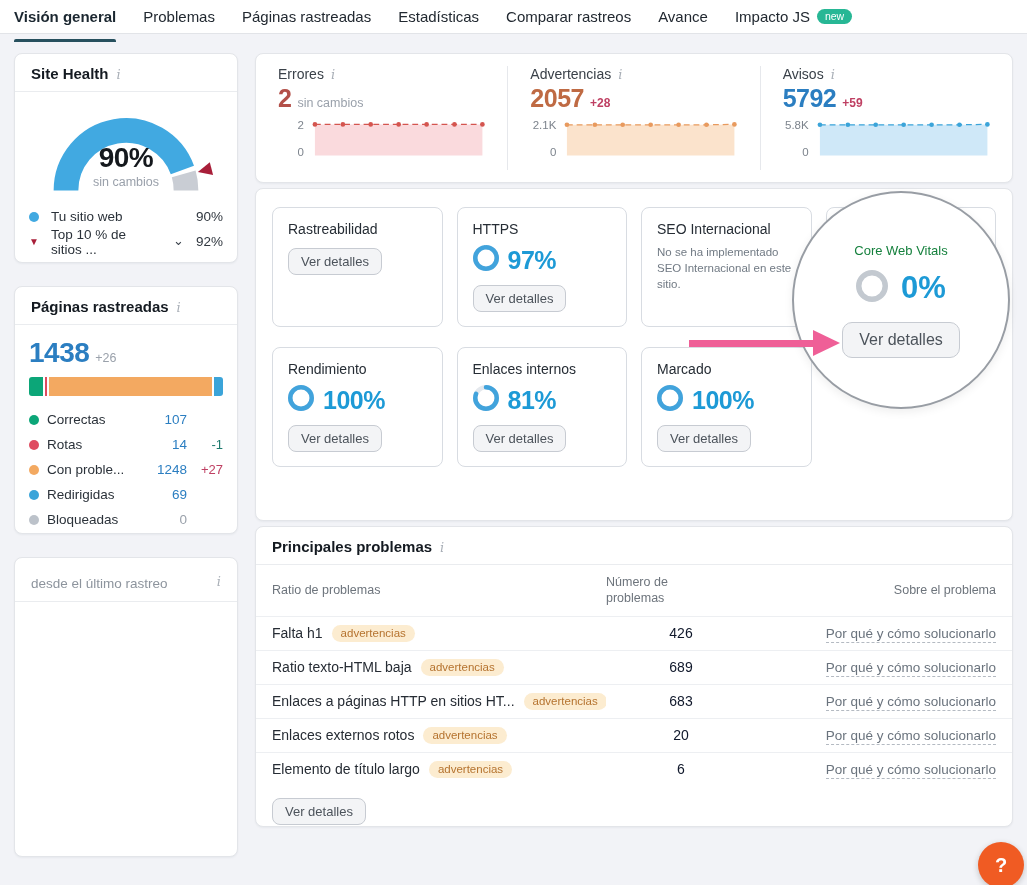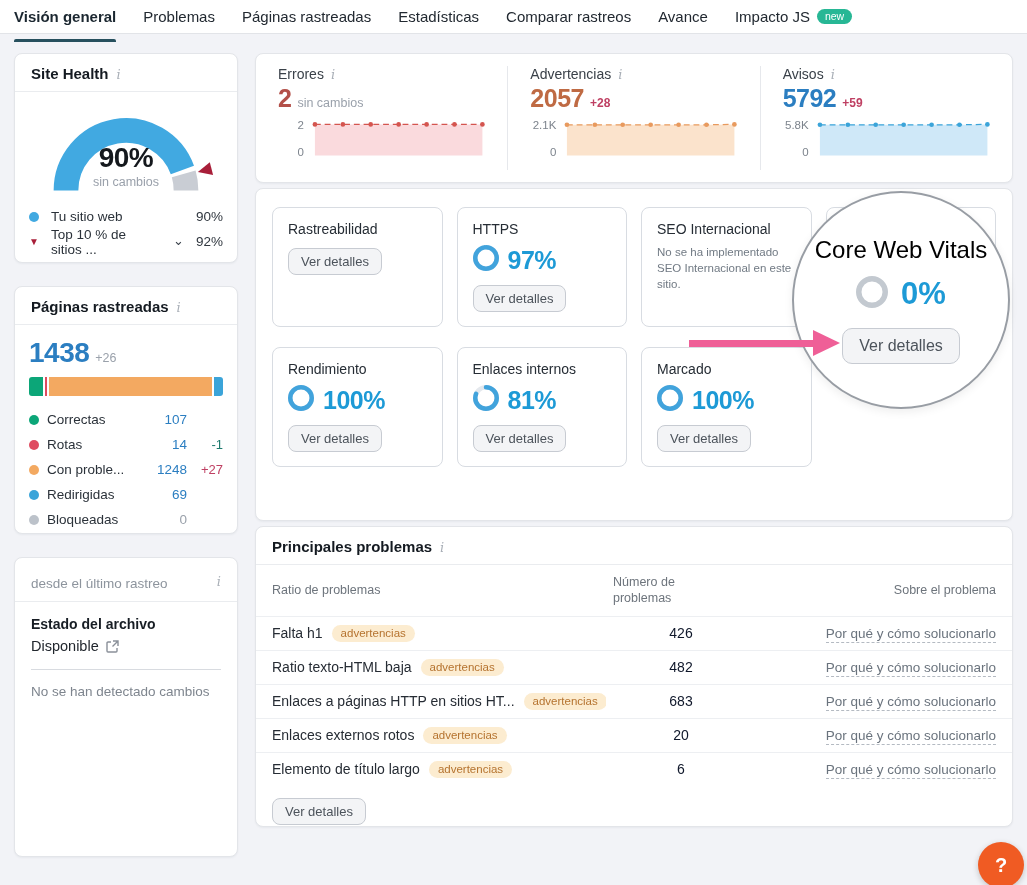--- a/index.html
+++ b/index.html
@@ -83,32 +83,32 @@
   .t-card{border:1px solid #d8dce2;border-radius:8px;padding:13px 15px;height:120px;box-sizing:border-box;background:#fff;}
   .t-label{font-size:14px;color:#262d35;}
   .t-note{font-size:11.5px;color:#717a84;line-height:1.4;margin-top:7px;}
   .t-score-row{display:flex;align-items:center;gap:9px;margin-top:9px;height:28px;}
   .t-score{font-size:25px;font-weight:bold;color:#1d9ad6;letter-spacing:-.5px;}
   .btn{background:#f3f4f6;border:1px solid #c7cbd2;border-radius:8px;padding:5px 12px;font-size:13px;color:#4c535b;font-family:"Liberation Sans",sans-serif;cursor:pointer;}
   .t-card .btn{margin-top:11px;}
 
   
   .magnifier{position:absolute;left:536px;top:2px;width:214px;height:214px;border-radius:50%;background:#fff;border:2px solid #989da4;z-index:6;display:flex;flex-direction:column;align-items:center;justify-content:center;box-shadow:0 3px 10px rgba(0,0,0,.07);}
-  .mag-title{font-size:24px;color:#000000;}
+  .mag-title{font-size:13px;color:#15803d;}
   .mag-score-row{display:flex;align-items:center;gap:13px;margin-top:12px;}
   .mag-score{font-size:31px;font-weight:bold;color:#1d9ad6;}
   .mag-btn{margin-top:16px;font-size:16px;padding:8px 16px;border-radius:10px;}
   .arrow-shaft{position:absolute;left:433px;top:151px;width:128px;height:7px;background:#ef5f97;z-index:7;}
   .arrow-head{position:absolute;left:557px;top:141px;width:0;height:0;border-left:27px solid #ef5f97;border-top:13.5px solid transparent;border-bottom:13.5px solid transparent;z-index:7;}
 
   
   .issues-card{height:301px;display:flex;flex-direction:column;}
   .issues-cols{display:grid;grid-template-columns:minmax(0,1fr) 150px 240px;padding:9px 16px;font-size:12.5px;color:#6d747c;align-items:center;}
   .issues-cols .c3{text-align:right;}
-  .issues-cols .c2{line-height:1.3;max-width:90px;margin-left:7px;}
+  .issues-cols .c2{line-height:1.3;max-width:90px;}
   .issue-row{display:grid;grid-template-columns:minmax(0,1fr) 150px 240px;padding:8px 16px;border-top:1px solid #edeff2;align-items:center;}
   .issue-name{font-size:14px;color:#262c34;display:flex;align-items:center;gap:9px;white-space:nowrap;overflow:hidden;}
   .issue-badge{background:#fcecd0;color:#b5732f;font-size:11.5px;padding:2.5px 9px;border-radius:10px;flex:none;}
   .issue-count{text-align:center;font-size:14px;color:#0f172a;cursor:pointer;}
   .issue-link{text-align:right;font-size:13.5px;color:#6a737d;cursor:pointer;}
   .issue-link span{border-bottom:1px dashed #b4bac2;padding-bottom:1px;}
   .issues-footer{padding:12px 16px;margin-top:auto;}
 
   .help-fab{position:absolute;right:3px;bottom:-3px;width:46px;height:46px;border-radius:50%;background:#f05b23;color:#fff;border:none;font-size:20px;font-weight:bold;cursor:pointer;box-shadow:0 2px 6px rgba(0,0,0,.2);}
 
@@ -227,32 +227,20 @@
                 <span class="pg-delta"></span>
               </div>
             </div>
         </div>
       </section>
 
       <section class="card robots-card">
         <div class="robots-head">
           <span class="info-i">i</span>
           <div class="robots-sub">desde el último rastreo</div>
-        </div>
-        <div class="robots-body">
-          <div class="robots-status-label">Estado del archivo</div>
-          <div class="robots-status-value">
-            <span>Disponible</span>
-            <svg class="ext-icon" width="13" height="13" viewBox="0 0 13 13">
-                <path d="M5 2 H2 a1 1 0 0 0 -1 1 v8 a1 1 0 0 0 1 1 h8 a1 1 0 0 0 1 -1 V8" fill="none" stroke="currentColor" stroke-width="1.4"></path>
-                <path d="M7 1 h5 v5 M12 1 L6.5 6.5" fill="none" stroke="currentColor" stroke-width="1.4"></path>
-              </svg>
-          </div>
-          <div class="hr"></div>
-          <div class="robots-note">No se han detectado cambios</div>
         </div>
       </section>
 
     </aside>
 
     <main class="right">
 
       <section class="card metrics-card" id="metrics-card">
           <div class="metric-col">
             <div class="metric-head">
@@ -407,21 +395,21 @@
                 <span class="issue-badge">advertencias</span>
               </div>
               <div class="issue-count">426</div>
               <div class="issue-link"><span>Por qué y cómo solucionarlo</span></div>
             </div>
             <div class="issue-row">
               <div class="issue-name">
                 <span>Ratio texto-HTML baja</span>
                 <span class="issue-badge">advertencias</span>
               </div>
-              <div class="issue-count">482</div>
+              <div class="issue-count">689</div>
               <div class="issue-link"><span>Por qué y cómo solucionarlo</span></div>
             </div>
             <div class="issue-row">
               <div class="issue-name">
                 <span>Enlaces a páginas HTTP en sitios HT...</span>
                 <span class="issue-badge">advertencias</span>
               </div>
               <div class="issue-count">683</div>
               <div class="issue-link"><span>Por qué y cómo solucionarlo</span></div>
             </div>

